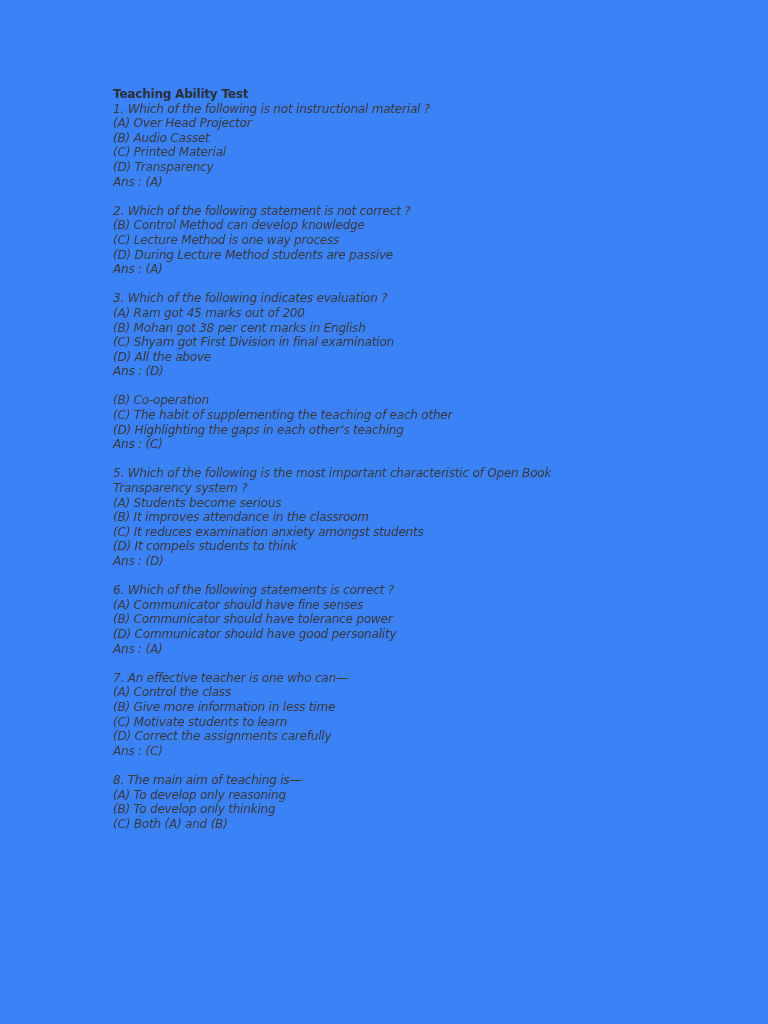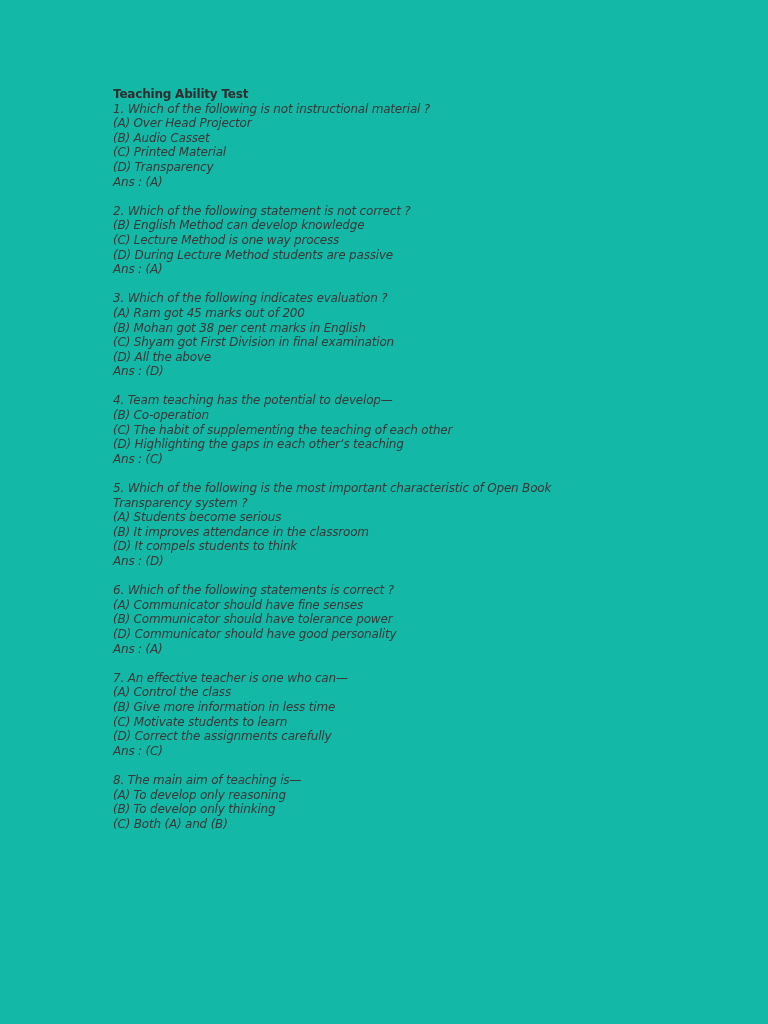--- a/index.html
+++ b/index.html
@@ -4,21 +4,21 @@
 <style>
   html, body {
     margin: 0;
     padding: 0;
     background: #ffffff;
   }
   .page {
     position: relative;
     width: 768px;
     height: 1024px;
-    background: #14b8a6;
+    background: #3b82f6;
     overflow: hidden;
     font-family: "DejaVu Sans", "Liberation Sans", sans-serif;
   }
   .content {
     position: absolute;
     left: 113px;
     top: 87px;
     width: 520px;
     color: #383838;
     font-size: 12px;
@@ -50,45 +50,45 @@
         <div class="qblock">
           <div class="line">1. Which of the following is not instructional material ?</div>
           <div class="line">(A) Over Head Projector</div>
           <div class="line">(B) Audio Casset</div>
           <div class="line">(C) Printed Material</div>
           <div class="line">(D) Transparency</div>
           <div class="line">Ans : (A)</div>
         </div>
         <div class="qblock">
           <div class="line">2. Which of the following statement is not correct ?</div>
-          <div class="line">(B) English Method can develop knowledge</div>
+          <div class="line">(B) Control Method can develop knowledge</div>
           <div class="line">(C) Lecture Method is one way process</div>
           <div class="line">(D) During Lecture Method students are passive</div>
           <div class="line">Ans : (A)</div>
         </div>
         <div class="qblock">
           <div class="line">3. Which of the following indicates evaluation ?</div>
           <div class="line">(A) Ram got 45 marks out of 200</div>
           <div class="line">(B) Mohan got 38 per cent marks in English</div>
           <div class="line">(C) Shyam got First Division in final examination</div>
           <div class="line">(D) All the above</div>
           <div class="line">Ans : (D)</div>
         </div>
         <div class="qblock">
-          <div class="line">4. Team teaching has the potential to develop—</div>
           <div class="line">(B) Co-operation</div>
           <div class="line">(C) The habit of supplementing the teaching of each other</div>
           <div class="line">(D) Highlighting the gaps in each other‘s teaching</div>
           <div class="line">Ans : (C)</div>
         </div>
         <div class="qblock">
           <div class="line">5. Which of the following is the most important characteristic of Open Book</div>
           <div class="line">Transparency system ?</div>
           <div class="line">(A) Students become serious</div>
           <div class="line">(B) It improves attendance in the classroom</div>
+          <div class="line">(C) It reduces examination anxiety amongst students</div>
           <div class="line">(D) It compels students to think</div>
           <div class="line">Ans : (D)</div>
         </div>
         <div class="qblock">
           <div class="line">6. Which of the following statements is correct ?</div>
           <div class="line">(A) Communicator should have fine senses</div>
           <div class="line">(B) Communicator should have tolerance power</div>
           <div class="line">(D) Communicator should have good personality</div>
           <div class="line">Ans : (A)</div>
         </div>

